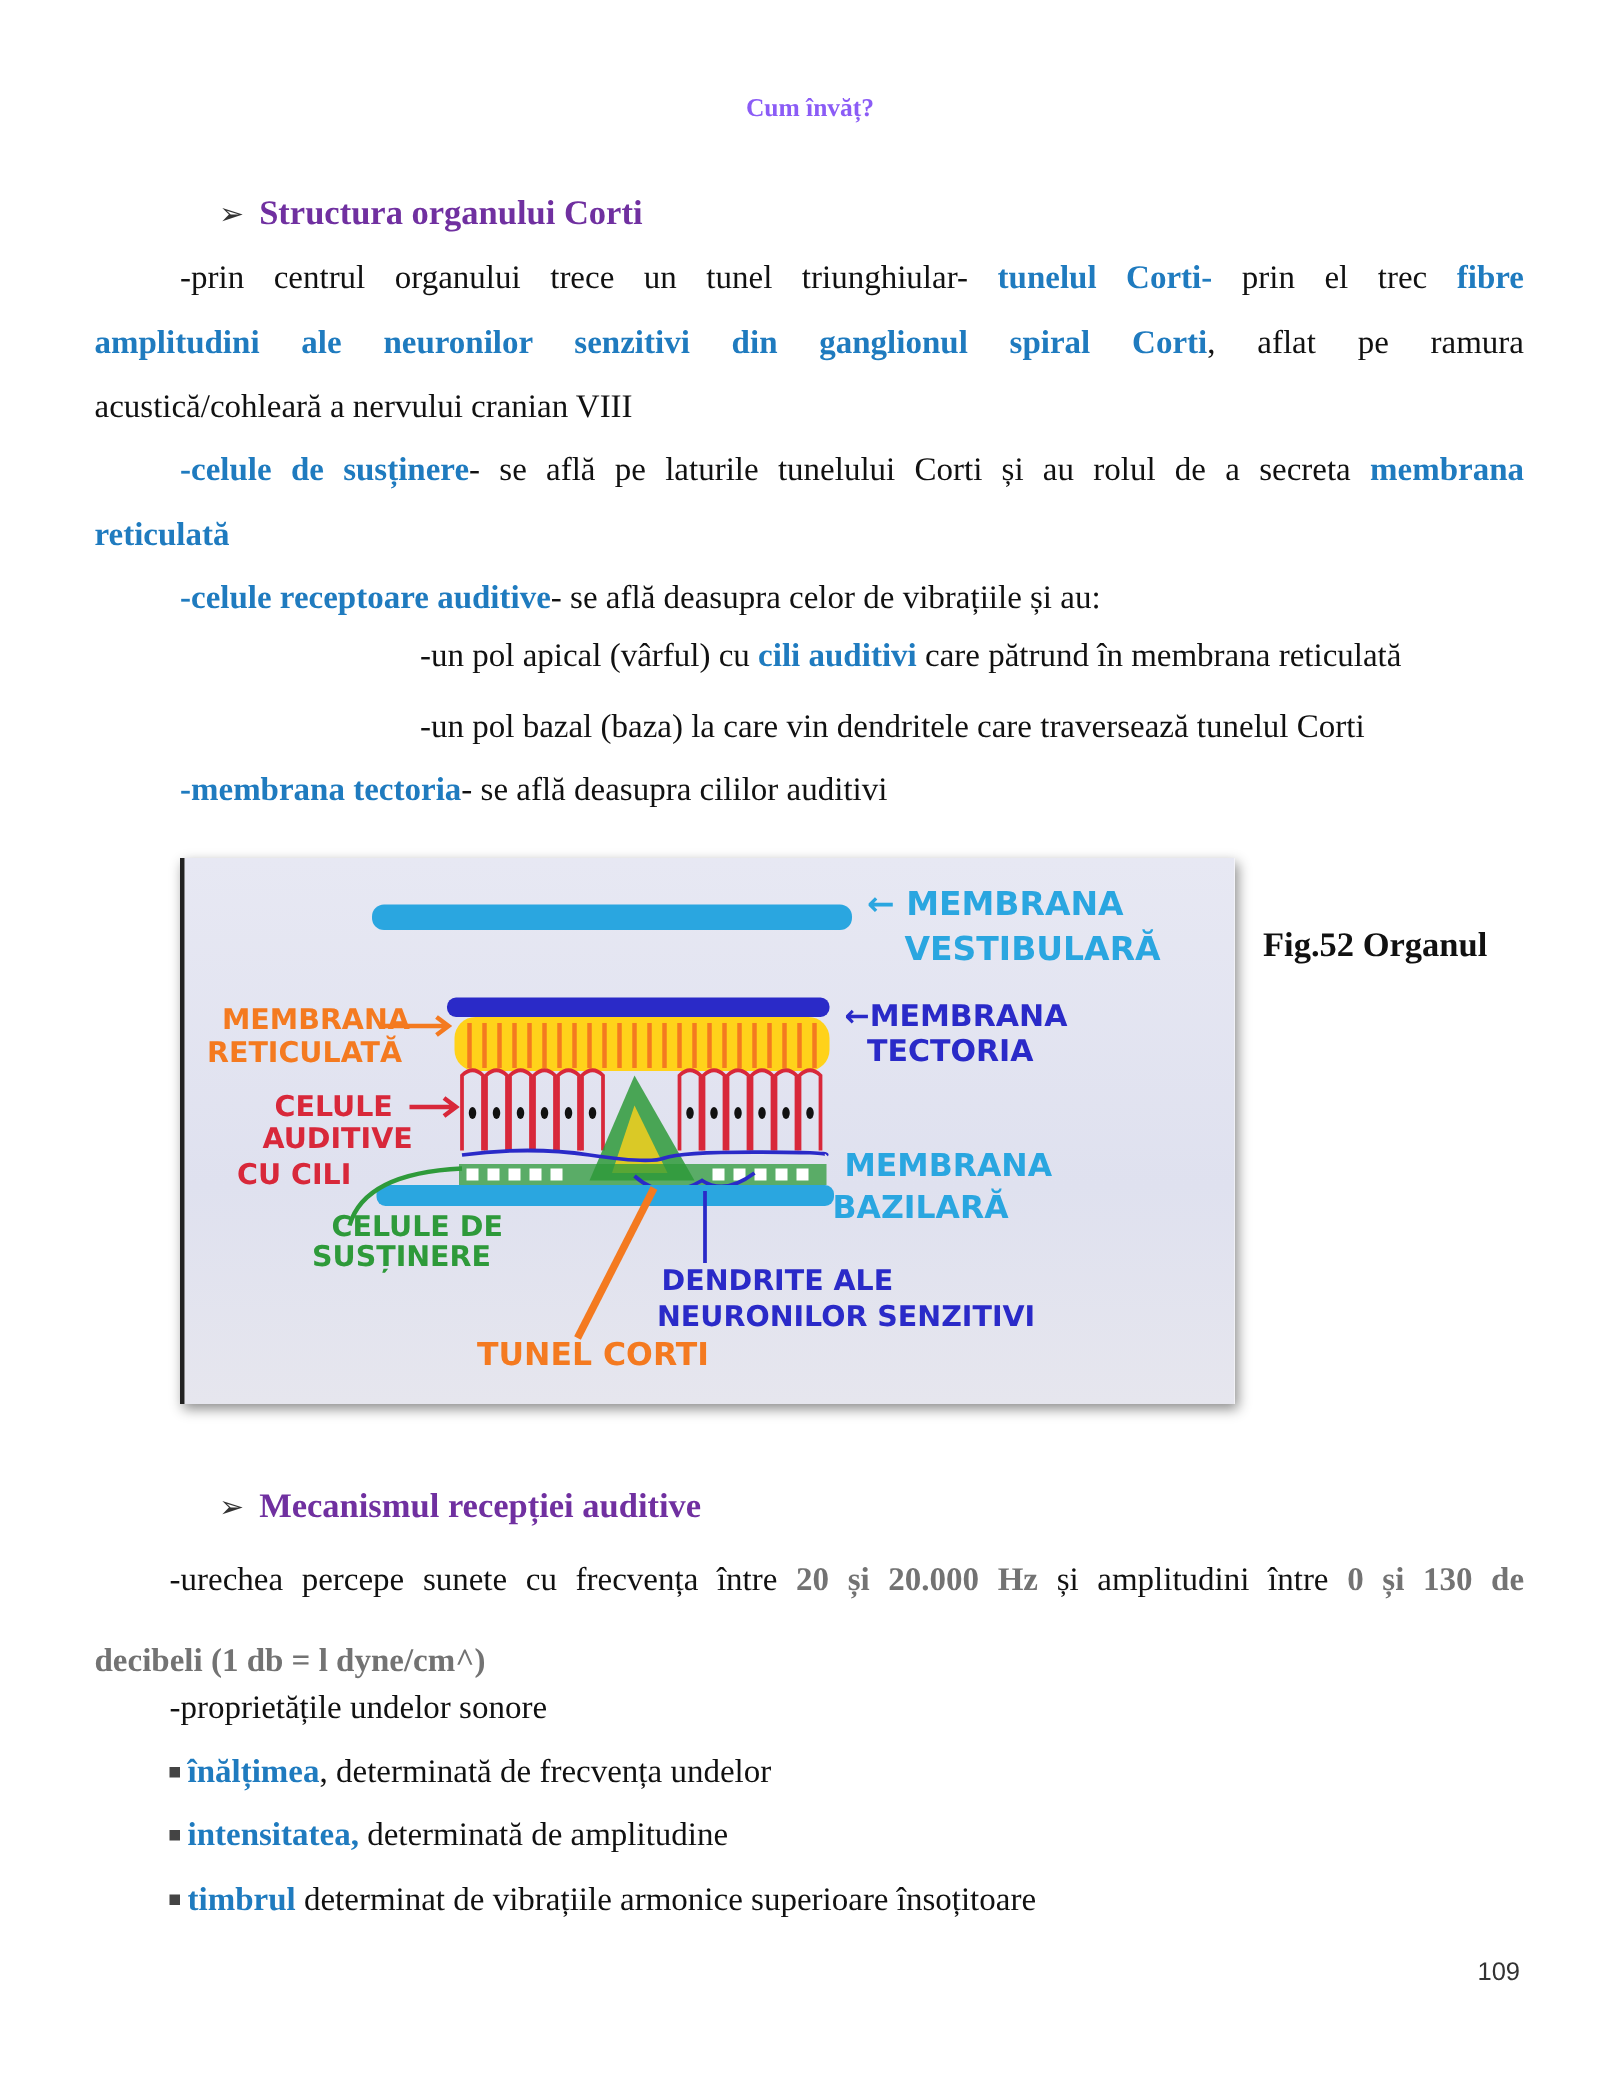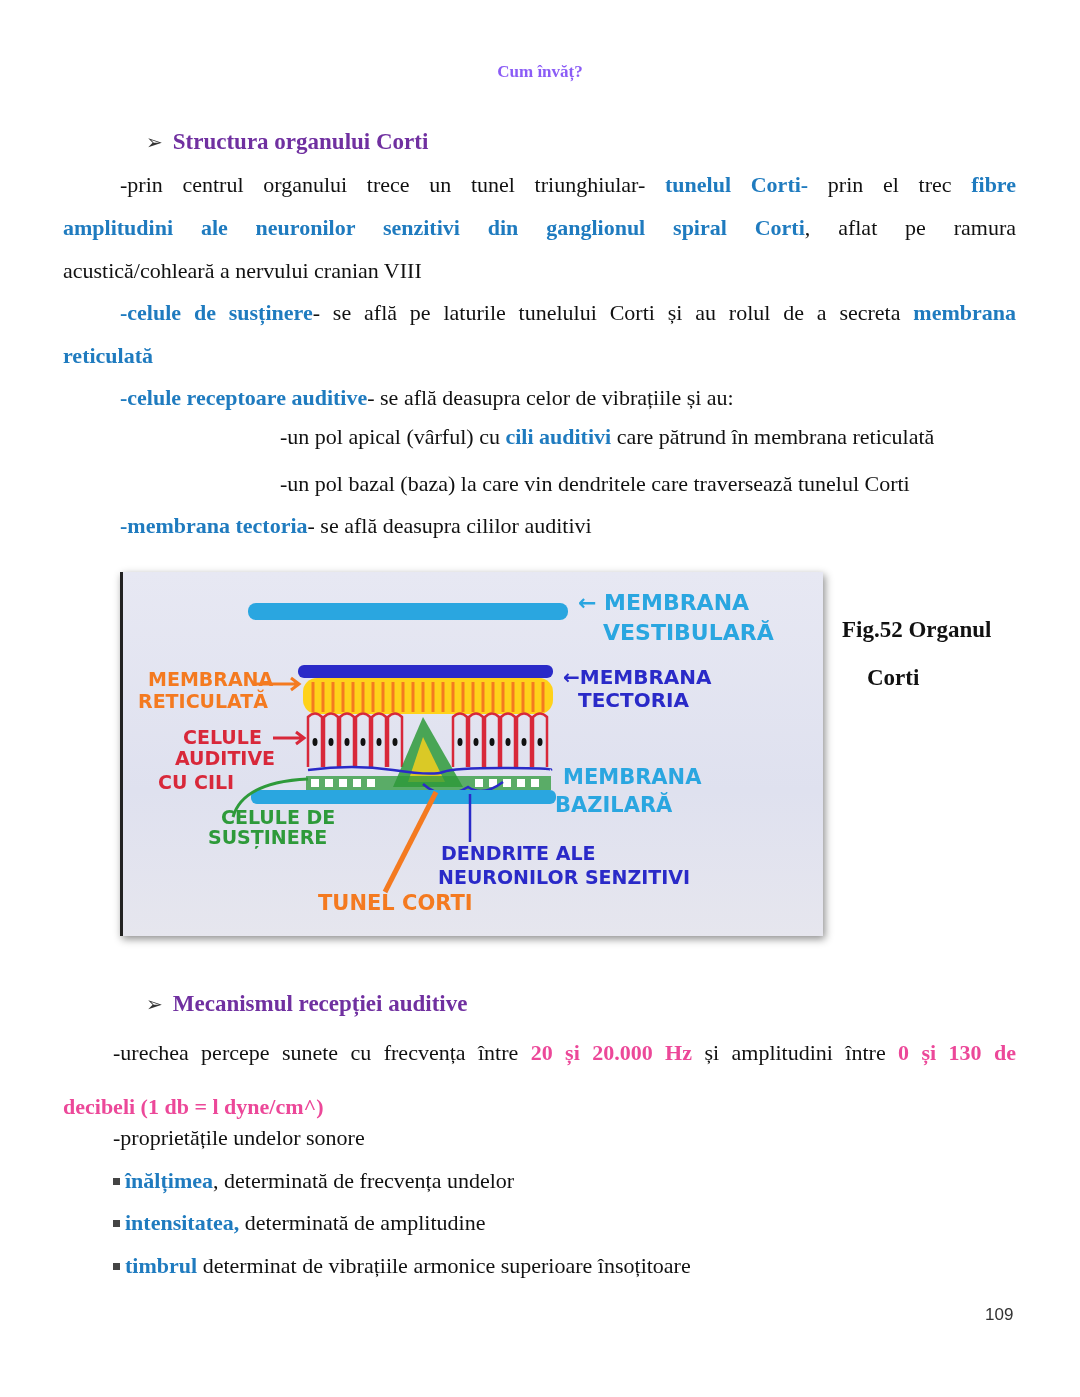--- a/index.html
+++ b/index.html
@@ -5,21 +5,21 @@
   html, body { margin: 0; padding: 0; background: #ffffff; }
   body { width: 1080px; height: 1397px; position: relative; overflow: hidden;
          font-family: "Liberation Serif", "DejaVu Serif", serif; color: #111; }
   .abs { position: absolute; }
   .header { left: 0; width: 1080px; top: 62px; text-align: center; font-weight: bold; font-size: 17px; color: #8b5cf6; }
   .line { font-size: 22px; line-height: 26px; white-space: nowrap; }
   .justify { width: 953px; text-align: justify; text-align-last: justify; white-space: normal; }
   .heading { font-weight: bold; color: #7030a0; font-size: 23px; }
   .heading .arrow { color: #333; font-size: 20px; margin-right: 10px; font-family: "DejaVu Sans", sans-serif; }
   .blue { color: #1f7bbf; font-weight: bold; }
-  .orange { color: #ec4899; font-weight: bold; }
+  .orange { color: #737373; font-weight: bold; }
   .bullet { display: inline-block; width: 7px; height: 7px; background: #444; margin-right: 5px; vertical-align: middle; position: relative; top: -1px; }
   .figure { left: 120px; top: 572px; width: 700px; height: 364px; background: linear-gradient(180deg, #e7e8f3 0%, #dfe1ef 60%, #e6e6ee 100%);
             box-shadow: 2px 3px 8px rgba(0,0,0,0.45); border-left: 3px solid #222; }
   .figure svg { width: 100%; height: 100%; display: block; }
   .caption { left: 842px; top: 606px; font-weight: bold; font-size: 23px; line-height: 48px; }
   .caption .second { padding-left: 25px; display: block; }
   .pagenum { left: 985px; top: 1293px; font-family: "Liberation Sans", sans-serif; font-size: 17px; color: #333; margin-top: 12px; }
   .hand { font-family: "DejaVu Sans", sans-serif; font-size: 20px; font-weight: bold; }
 </style>
 </head>
@@ -171,21 +171,20 @@
       <text x="85" y="272" fill="#2e9a3a" font-size="19">SUSȚINERE</text>
       <text x="318" y="288" fill="#2a2ac8" font-size="19">DENDRITE ALE</text>
       <text x="315" y="312" fill="#2a2ac8" font-size="19">NEURONILOR SENZITIVI</text>
       <text x="195" y="338" fill="#f47a20" font-size="21">TUNEL CORTI</text>
     </g>
   </svg>
 </div>
 
 <div class="abs caption">
   <span>Fig.52 Organul</span>
-  <span class="second">Corti</span>
 </div>
 
 <div class="abs line heading" style="left:146px; top:991px;">
   <span class="arrow">➢</span><span>Mecanismul recepției auditive</span>
 </div>
 
 <div class="abs line justify" style="left:113px; top:1040px; width:903px;">
   <span>-urechea  percepe sunete cu frecvența între</span>
   <span class="orange">20 și 20.000 Hz</span>
   <span>și amplitudini între</span>

